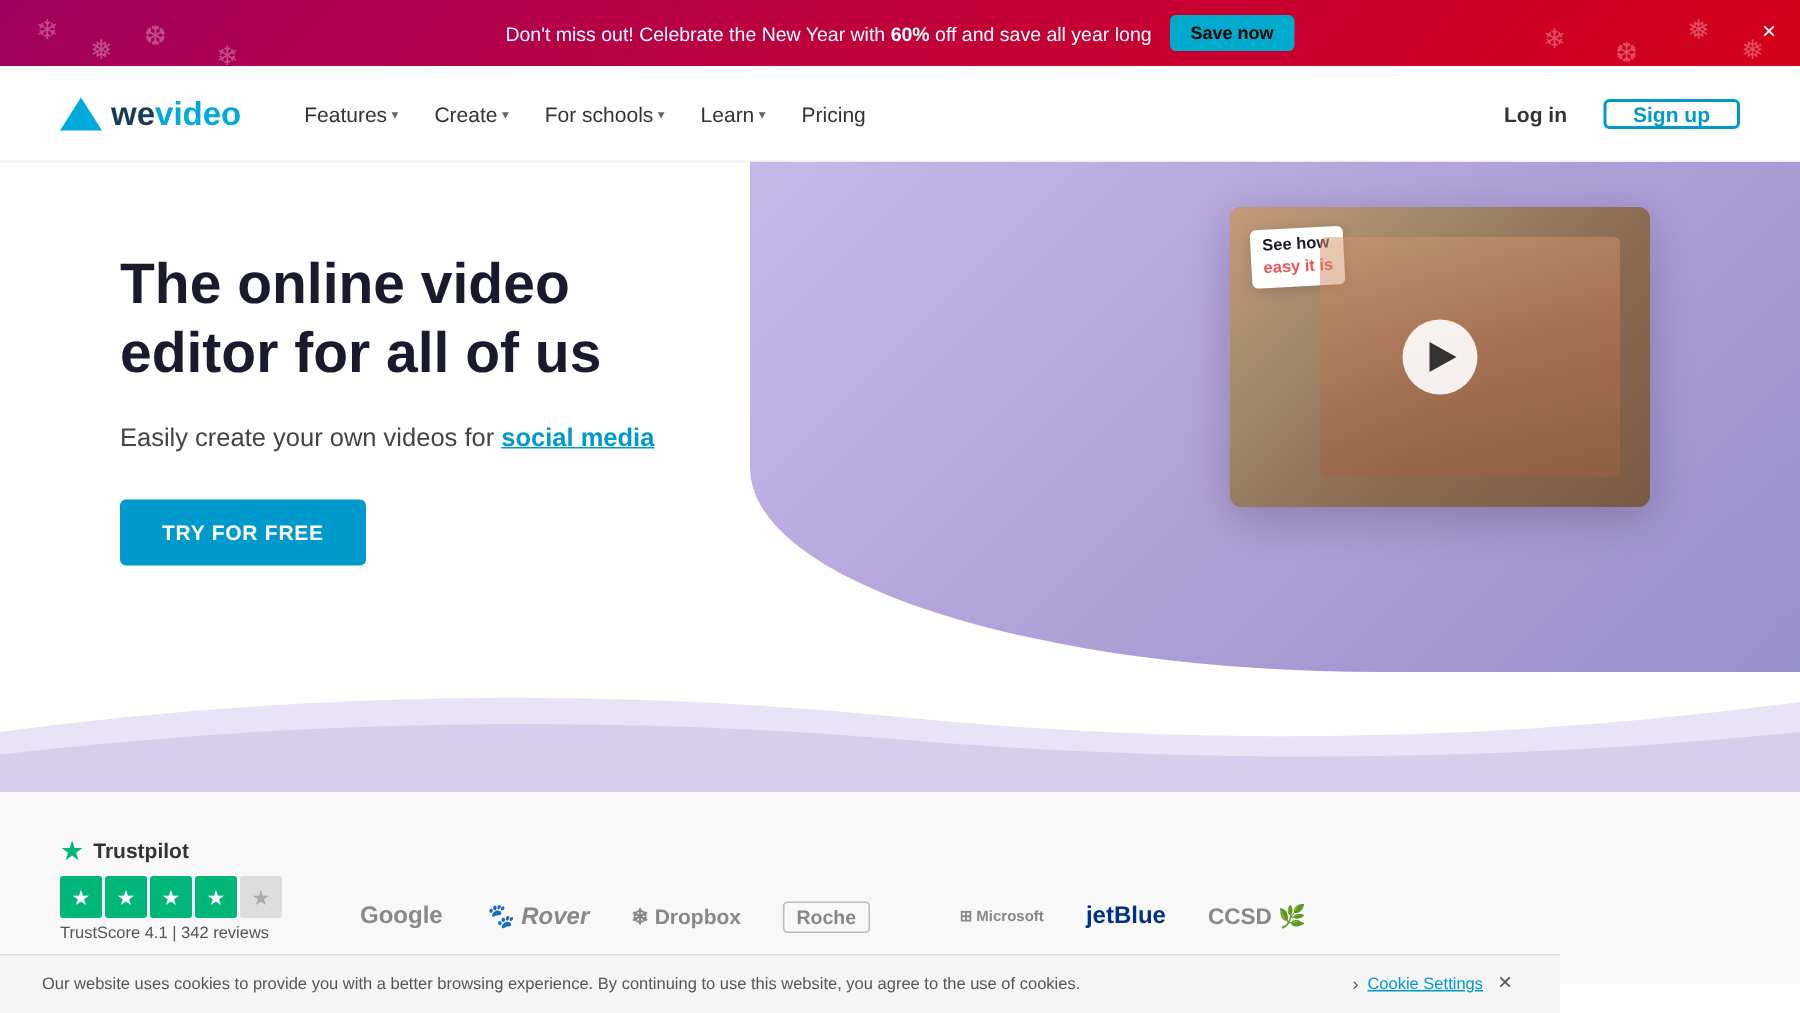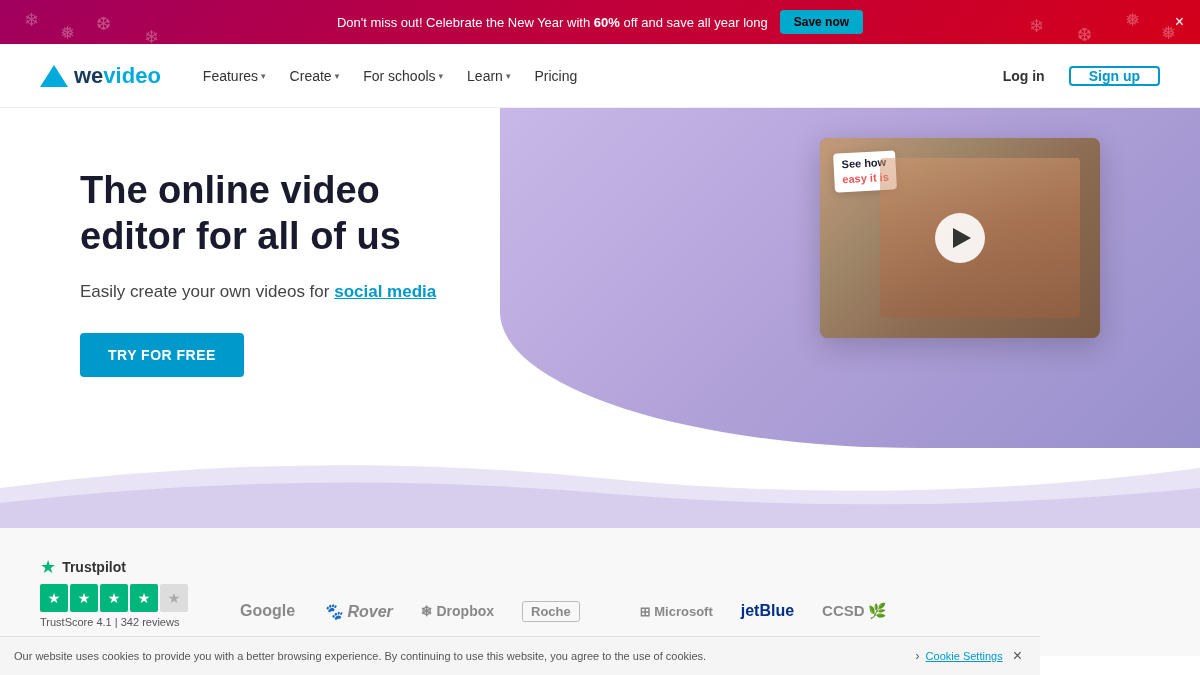--- a/index.html
+++ b/index.html
@@ -308,38 +308,38 @@
     }
     .partner-logo.google { color: #888; font-size: 16px; }
     .partner-logo.rover { color: #888; font-style: italic; font-size: 16px; }
     .partner-logo.dropbox { color: #888; font-size: 14px; }
     .partner-logo.roche {
       border: 1.5px solid #bbb;
       padding: 2px 8px;
       border-radius: 3px;
       font-size: 13px;
     }
-    .partner-logo.microsoft { font-size: 13px; padding-left: 32px; }
+    .partner-logo.microsoft { font-size: 10px; padding-left: 32px; }
     .partner-logo.jetblue { font-size: 16px; color: #003087; }
     .partner-logo.ccsd { font-size: 15px; }
 
     
     .use-cases {
       background: white;
       padding: 40px 60px;
       display: flex;
       justify-content: center;
       gap: 0;
     }
 
     
     .cookie-banner {
       background: #f5f5f5;
       border-top: 1px solid #ddd;
-      padding: 10px 14px;
+      padding: 10px 28px;
       display: flex;
       align-items: center;
       justify-content: space-between;
       font-size: 11px;
       color: #555;
       position: fixed;
       bottom: 0;
       left: 0;
       right: 0;
       width: 1040px;

